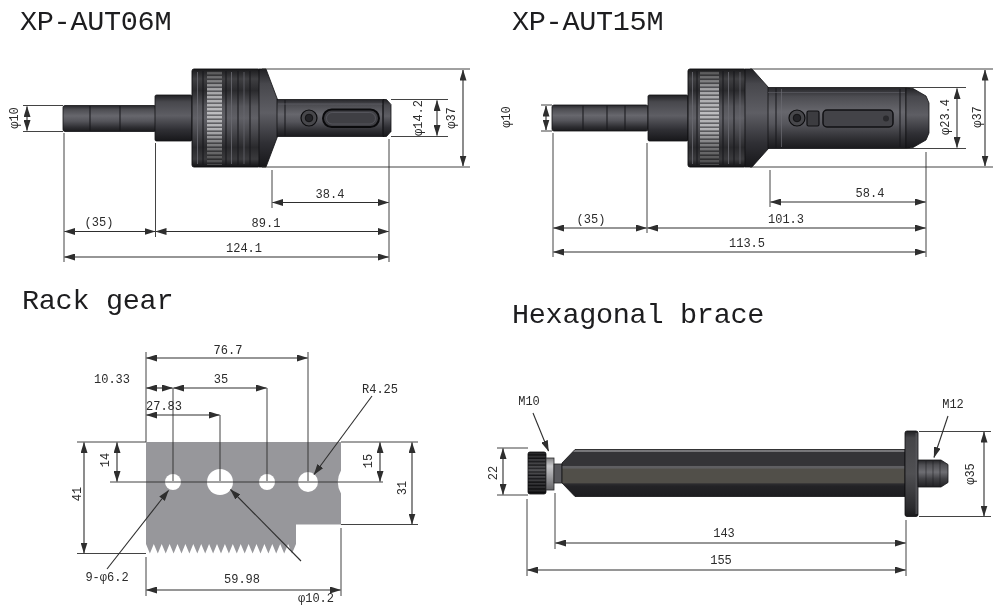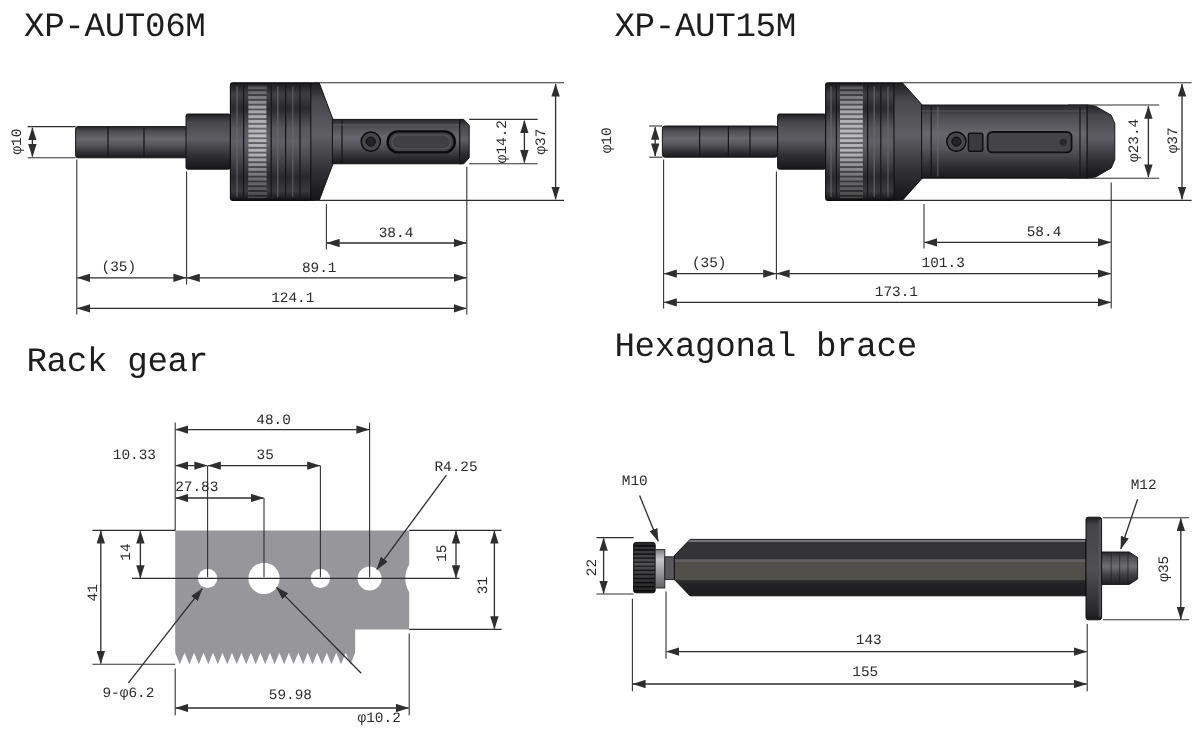--- a/index.html
+++ b/index.html
@@ -257,39 +257,39 @@
     <line x1="555.5" y1="543" x2="905.5" y2="543" stroke-width="1.1" marker-start="url(#arr)" marker-end="url(#arr)"></line>
     <line x1="527.5" y1="570" x2="905.5" y2="570" stroke-width="1.1" marker-start="url(#arr)" marker-end="url(#arr)"></line>
     <line x1="533" y1="413" x2="548.5" y2="451" stroke-width="1.1" marker-end="url(#arr)"></line>
     <line x1="948" y1="416" x2="934" y2="457.5" stroke-width="1.1" marker-end="url(#arr)"></line>
   </g>
 </svg>
 
 <span class="title" style="left:20px;top:6px;">XP-AUT06M</span>
 <span class="title" style="left:512px;top:6px;">XP-AUT15M</span>
 <span class="title" style="left:22px;top:285px;">Rack gear</span>
-<span class="title" style="left:512px;top:273px;">Hexagonal brace</span>
+<span class="title" style="left:512px;top:299px;">Hexagonal brace</span>
 
 <span class="dim rot" style="left:15px;top:118px;">φ10</span>
 <span class="dim rot" style="left:419px;top:118px;">φ14.2</span>
 <span class="dim rot" style="left:452px;top:118px;">φ37</span>
 <span class="dim" style="left:330px;top:195px;">38.4</span>
 <span class="dim" style="left:99px;top:223px;">(35)</span>
 <span class="dim" style="left:266px;top:224px;">89.1</span>
 <span class="dim" style="left:244px;top:249px;">124.1</span>
 
 <span class="dim rot" style="left:507px;top:117px;">φ10</span>
 <span class="dim rot" style="left:946px;top:117px;">φ23.4</span>
 <span class="dim rot" style="left:978px;top:117px;">φ37</span>
 <span class="dim" style="left:870px;top:194px;">58.4</span>
 <span class="dim" style="left:591px;top:220px;">(35)</span>
 <span class="dim" style="left:786px;top:220px;">101.3</span>
-<span class="dim" style="left:747px;top:244px;">173.1</span>
-
-<span class="dim" style="left:228px;top:351px;">48.0</span>
+<span class="dim" style="left:747px;top:244px;">113.5</span>
+
+<span class="dim" style="left:228px;top:351px;">76.7</span>
 <span class="dim" style="left:112px;top:380px;text-align:center;">10.33</span>
 <span class="dim" style="left:221px;top:380px;">35</span>
 <span class="dim" style="left:164px;top:407px;">27.83</span>
 <span class="dim" style="left:380px;top:390px;">R4.25</span>
 <span class="dim rot" style="left:106px;top:460px;">14</span>
 <span class="dim rot" style="left:78px;top:494px;">41</span>
 <span class="dim rot" style="left:369px;top:461px;">15</span>
 <span class="dim rot" style="left:403px;top:488px;">31</span>
 <span class="dim" style="left:107px;top:578px;">9-φ6.2</span>
 <span class="dim" style="left:316px;top:599px;">φ10.2</span>

